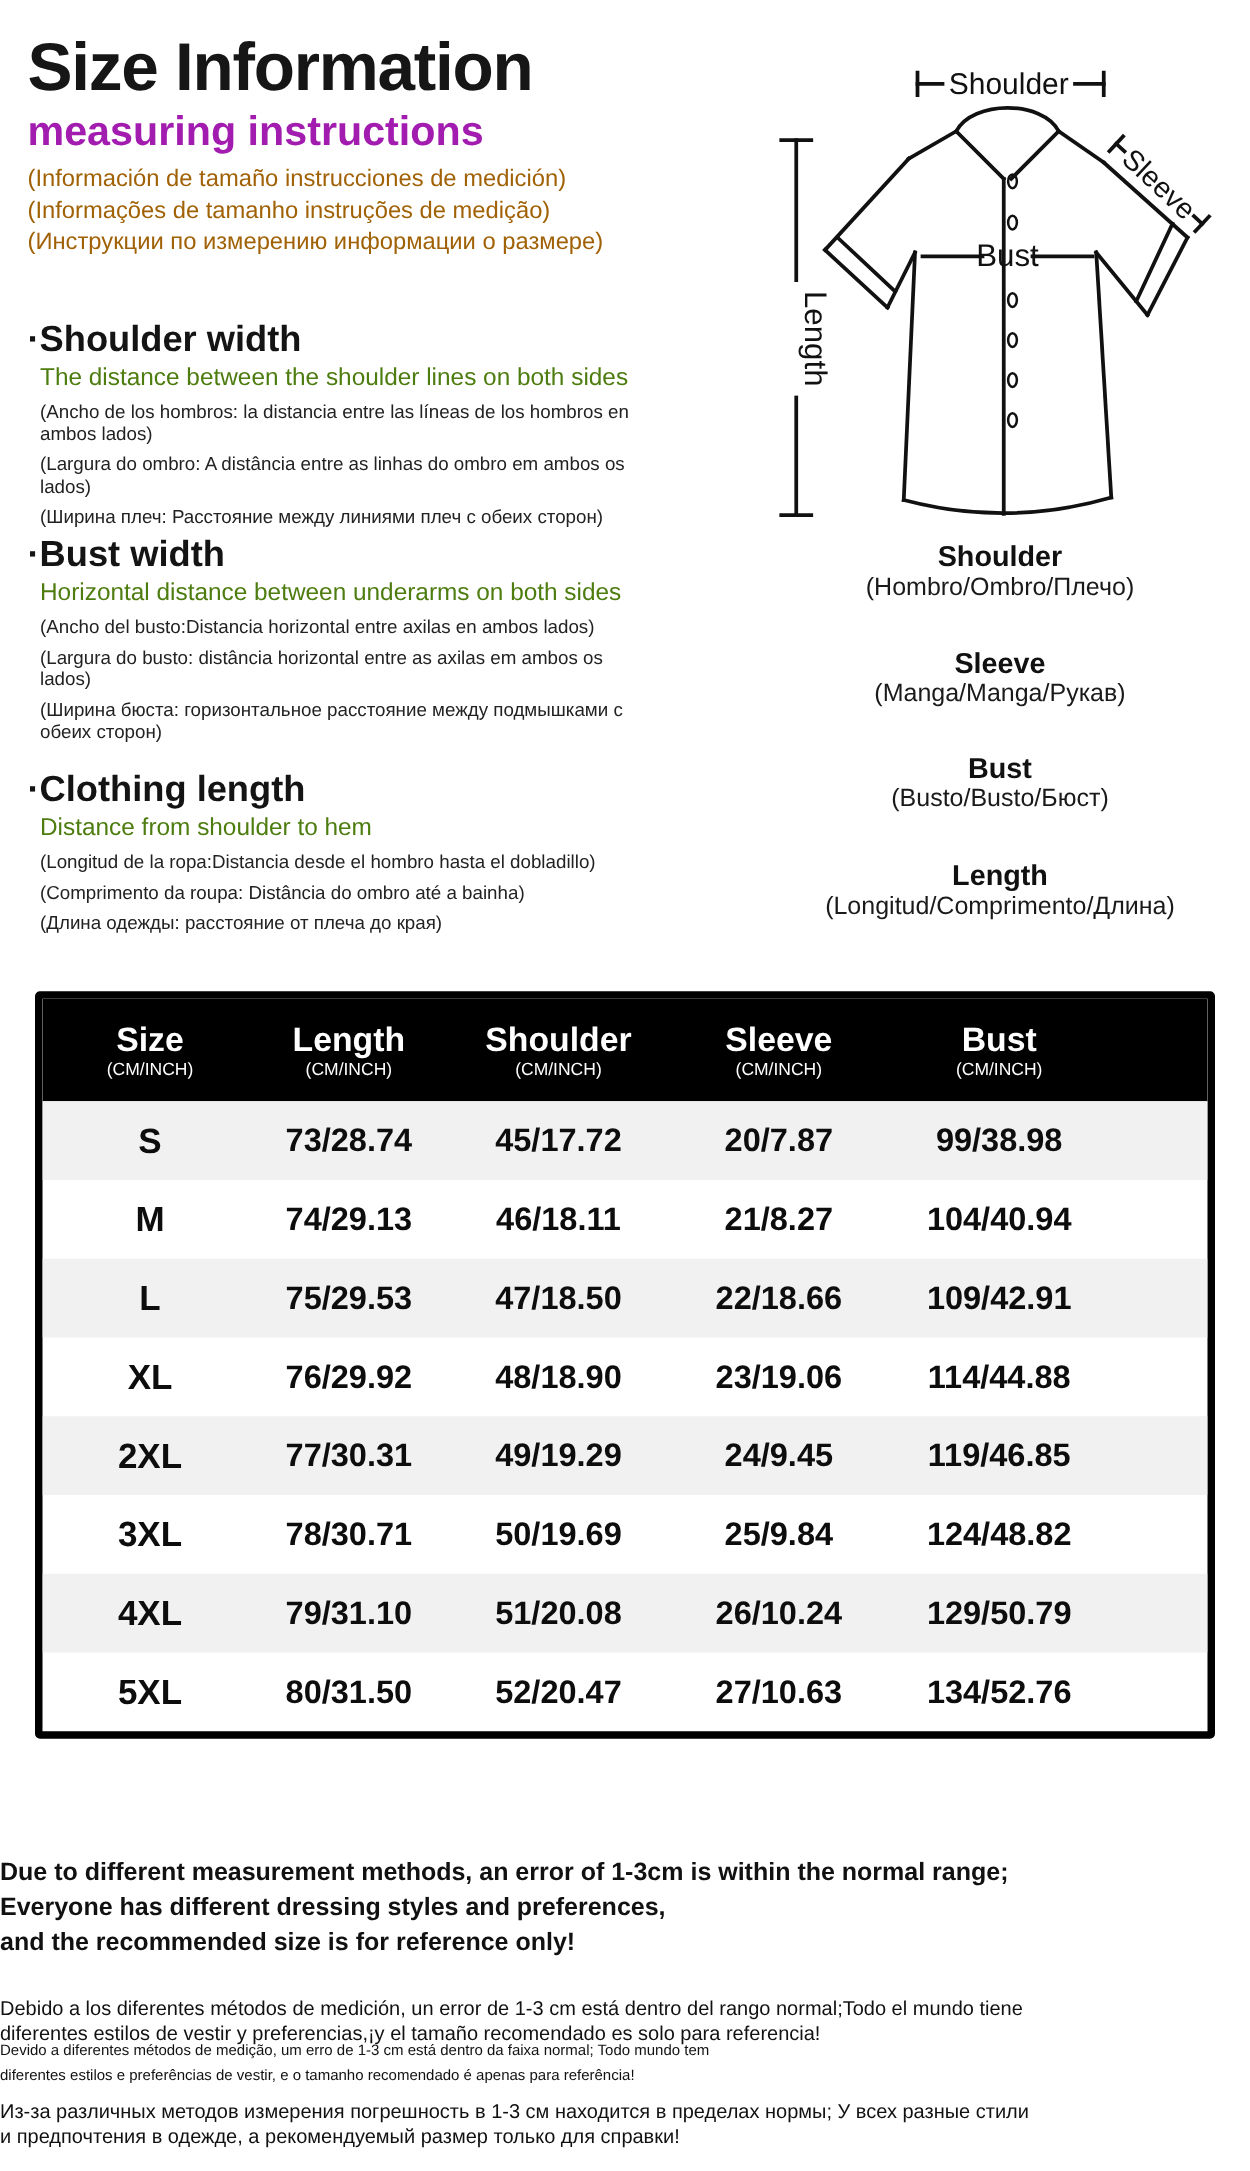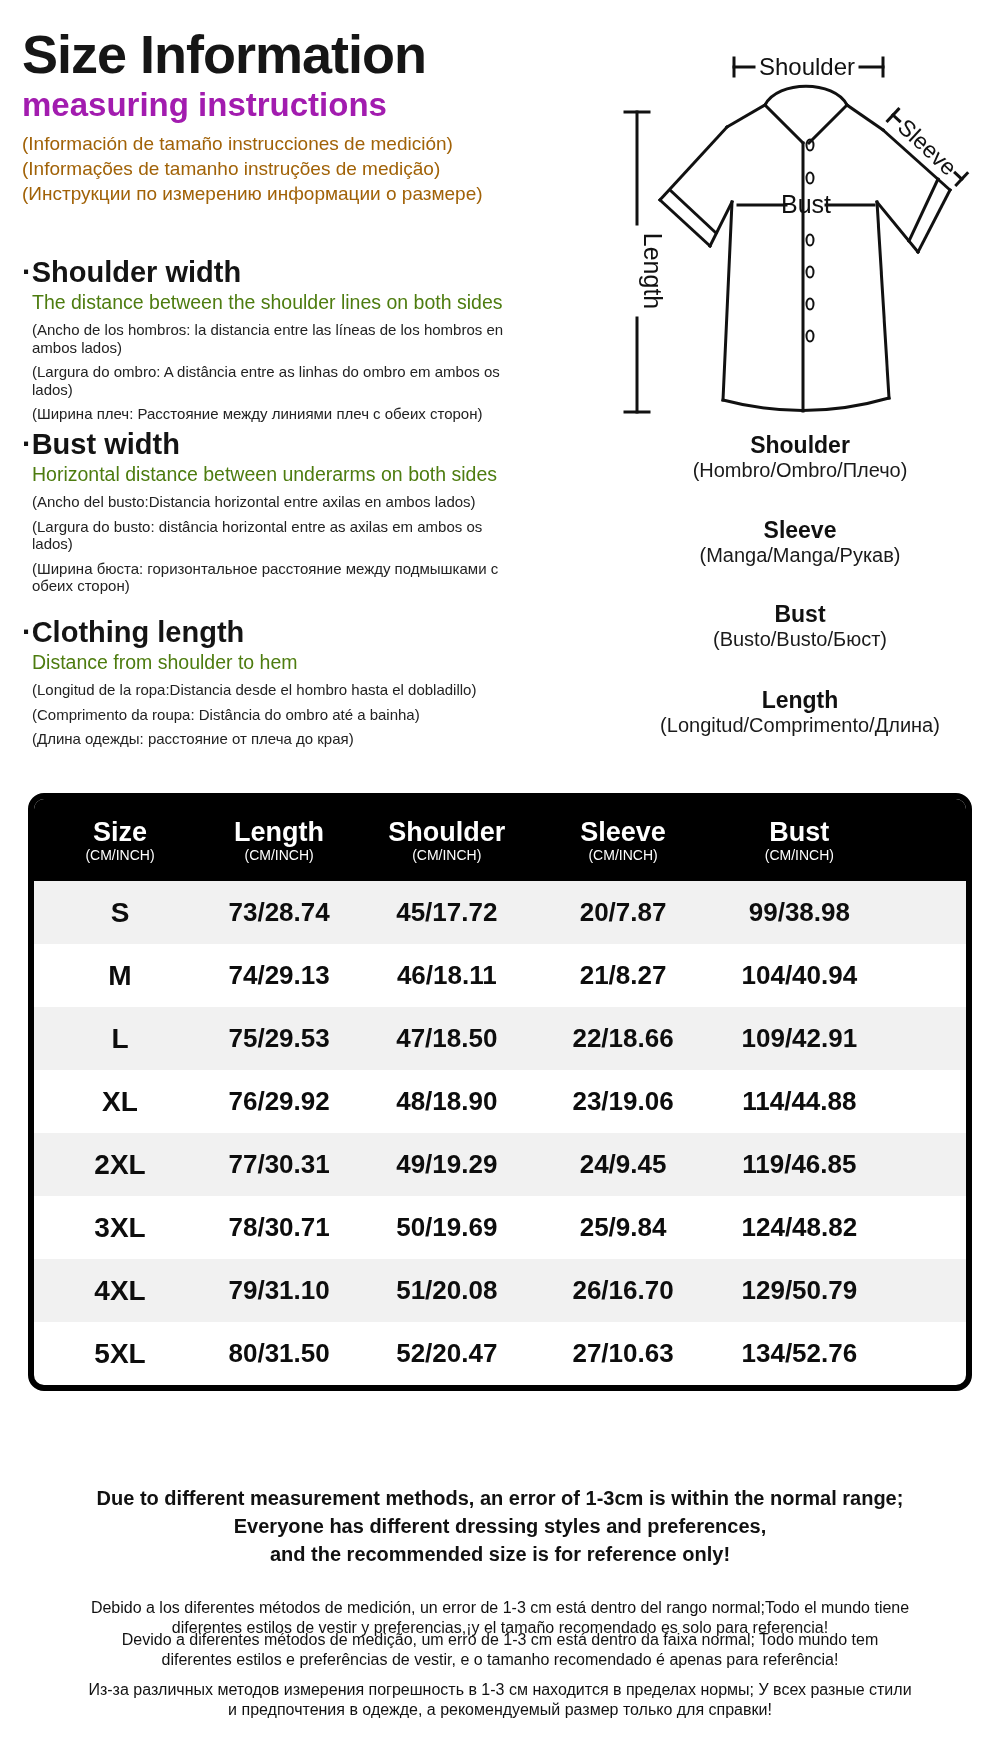--- a/index.html
+++ b/index.html
@@ -29,41 +29,41 @@
   .shirt-svg{position:absolute;left:560px;top:30px;width:430px;height:400px;}
   .shirt-svg text{font-family:"Liberation Sans", sans-serif;fill:#111;}
   
   .measure-label{position:absolute;left:600px;width:400px;text-align:center;}
   .ml-shoulder{top:432px;} .ml-sleeve{top:517px;} .ml-bust{top:601px;} .ml-length{top:687px;}
   .ml-name{font-size:23px;line-height:26px;font-weight:bold;color:#111;}
   .ml-trans{font-size:20px;line-height:24px;color:#1a1a1a;}
   
   .size-table{
     position:absolute;left:28px;top:793px;width:944px;height:598px;
-    box-sizing:border-box;border:6px solid #000;border-radius:16px;overflow:hidden;background:#fff;
+    box-sizing:border-box;border:6px solid #000;border-radius:4px;overflow:hidden;background:#fff;
   }
   .thead{
     display:grid;grid-template-columns:20% 17% 22% 19% 22%;
     padding-right:72px;height:82px;background:#000;color:#fff;
     align-items:center;justify-items:center;text-align:center;
   }
   .th-name{font-size:27px;font-weight:bold;line-height:30px;}
   .th-unit{font-size:14px;font-weight:normal;line-height:16px;}
   .trow{
     display:grid;grid-template-columns:20% 17% 22% 19% 22%;
     padding-right:72px;height:63px;align-items:center;justify-items:center;text-align:center;
   }
   .trow.alt{background:#f1f1f1;}
   .cell{font-size:26px;font-weight:bold;color:#0d0d0d;}
   .cell.size{font-size:28px;}
   
-  .disc{position:absolute;left:0;width:1000px;text-align:center;white-space:pre-line;margin:0;color:#111;}
+  .disc{position:absolute;left:0;width:1000px;text-align:left;white-space:pre-line;margin:0;color:#111;}
   .d-en{top:1484px;font-size:20px;line-height:28px;font-weight:bold;}
   .d-es{top:1578px;font-size:16px;line-height:20px;margin-top:20px;}
-  .d-pt{top:1630px;font-size:16px;line-height:20px;}
+  .d-pt{top:1630px;font-size:12px;line-height:20px;}
   .d-ru{top:1680px;font-size:16px;line-height:20px;}
 </style>
 </head>
 <body>
 
 <div class="page">
 
   <header class="hero">
     <h1>Size Information</h1>
     <h2>measuring instructions</h2>
@@ -259,21 +259,21 @@
       <div class="cell size">3XL</div>
       <div class="cell">78/30.71</div>
       <div class="cell">50/19.69</div>
       <div class="cell">25/9.84</div>
       <div class="cell">124/48.82</div>
     </div>
     <div class="trow alt">
       <div class="cell size">4XL</div>
       <div class="cell">79/31.10</div>
       <div class="cell">51/20.08</div>
-      <div class="cell">26/16.70</div>
+      <div class="cell">26/10.24</div>
       <div class="cell">129/50.79</div>
     </div>
     <div class="trow">
       <div class="cell size">5XL</div>
       <div class="cell">80/31.50</div>
       <div class="cell">52/20.47</div>
       <div class="cell">27/10.63</div>
       <div class="cell">134/52.76</div>
     </div>
   </div>

